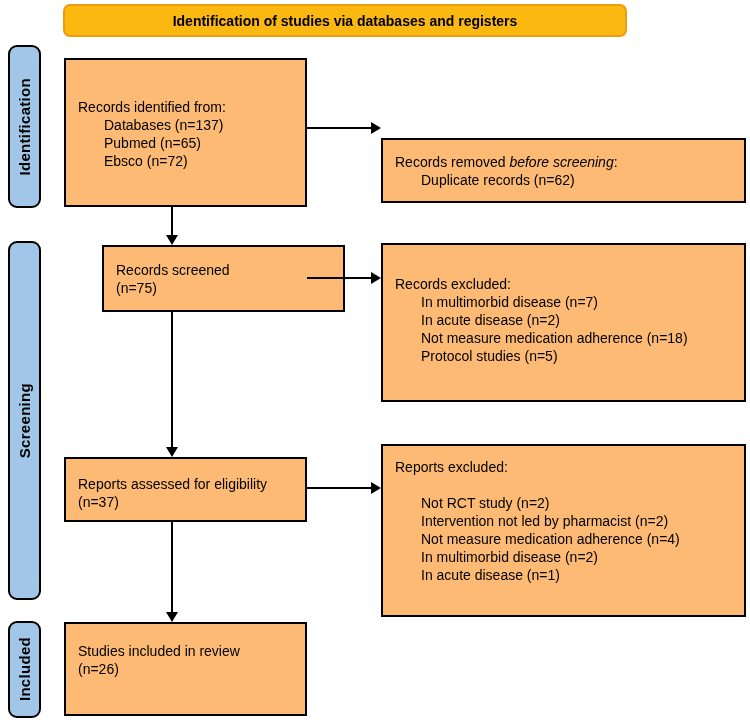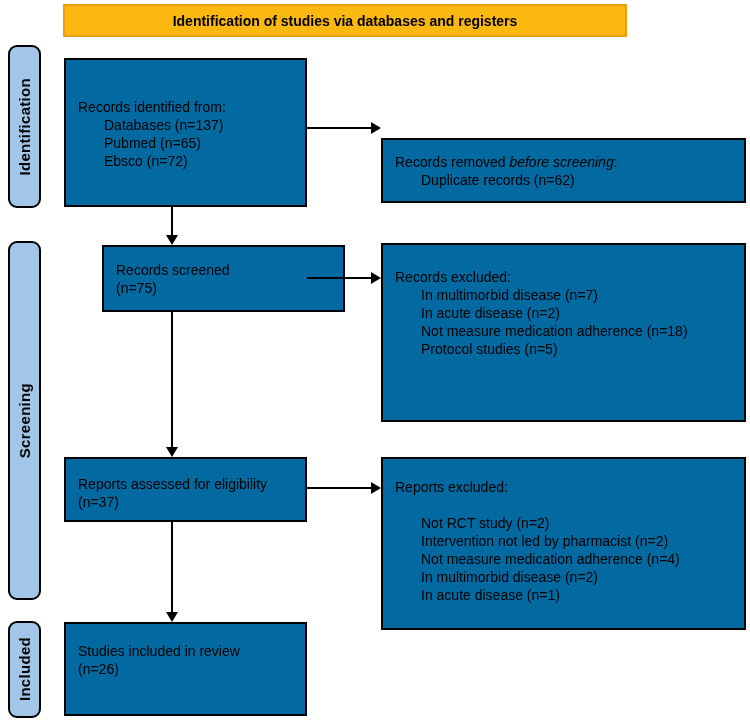--- a/index.html
+++ b/index.html
@@ -13,21 +13,21 @@
     overflow: hidden;
   }
   * { box-sizing: border-box; }
 
   .banner {
     position: absolute;
     left: 63px; top: 4px;
     width: 564px; height: 33px;
     background: var(--banner-fill, #FBB811);
     border: 2px solid var(--banner-border, #ED9D0B);
-    border-radius: 1px;
+    border-radius: 7px;
     display: flex; align-items: center; justify-content: center;
     font-weight: bold; font-size: 14px;
   }
 
   .stage {
     position: absolute;
     left: 8px; width: 33px;
     background: var(--stage-fill, #A1C6E7);
     border: 2px solid #000000;
     border-radius: 9px;
@@ -41,35 +41,35 @@
     transform: rotate(180deg);
     font-weight: bold;
     font-size: 15px;
     letter-spacing: 0.3px;
     white-space: nowrap;
   }
 
   .box {
     position: absolute;
     border: 2px solid #000000;
-    background: #0369a1;
+    background: #fdba74;
     font-size: 14px;
     line-height: 18px;
     padding-left: 12px;
     padding-right: 8px;
   }
   .col-left  { left: 64px;  width: 243px; }
   .col-right { left: 381px; width: 365px; }
 
   .box-records-identified { top: 58px;  height: 149px; padding-top: 38px; }
   .box-records-removed    { top: 97px;  height: 65px;  padding-top: 13px; margin-top: 41px; }
   .box-records-screened   { top: 245px; height: 67px;  padding-top: 14px; margin-left: 38px; }
-  .box-records-excluded   { top: 243px; height: 179px; padding-top: 23px; }
+  .box-records-excluded   { top: 243px; height: 159px; padding-top: 30px; }
   .box-reports-assessed   { top: 457px; height: 65px;  padding-top: 16px; }
-  .box-reports-excluded   { top: 457px; height: 173px; padding-top: 19px; }
+  .box-reports-excluded   { top: 444px; height: 173px; padding-top: 12px; }
   .box-studies-included   { top: 622px; height: 94px;  padding-top: 18px; }
 
   .multiline { white-space: pre-line; }
   .list-line { padding-left: 26px; }
   .gap-list { margin-top: 18px; }
   .italic { font-style: italic; }
 
   
   .vline {
     position: absolute;

